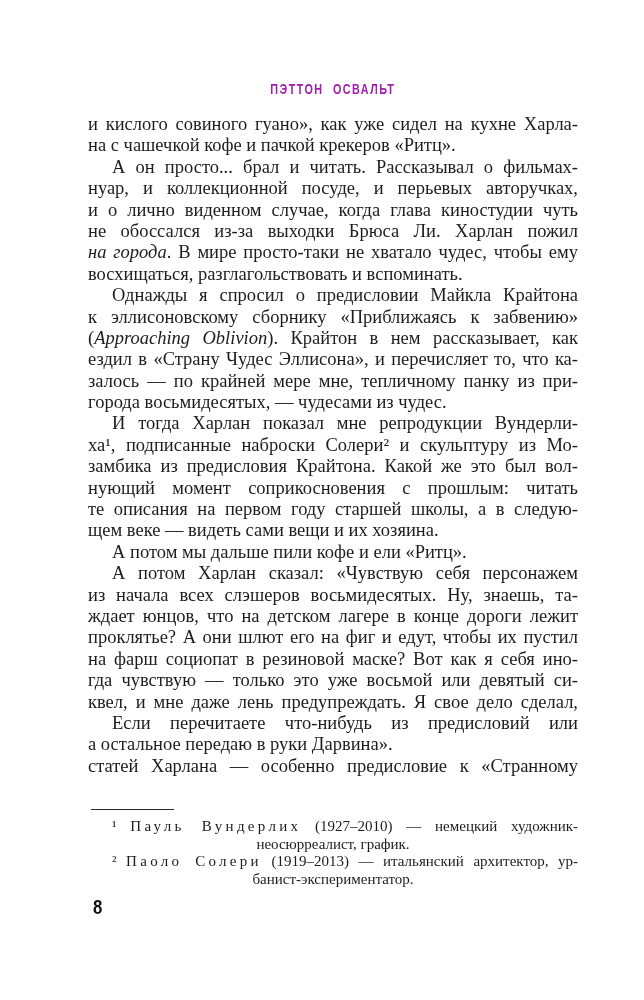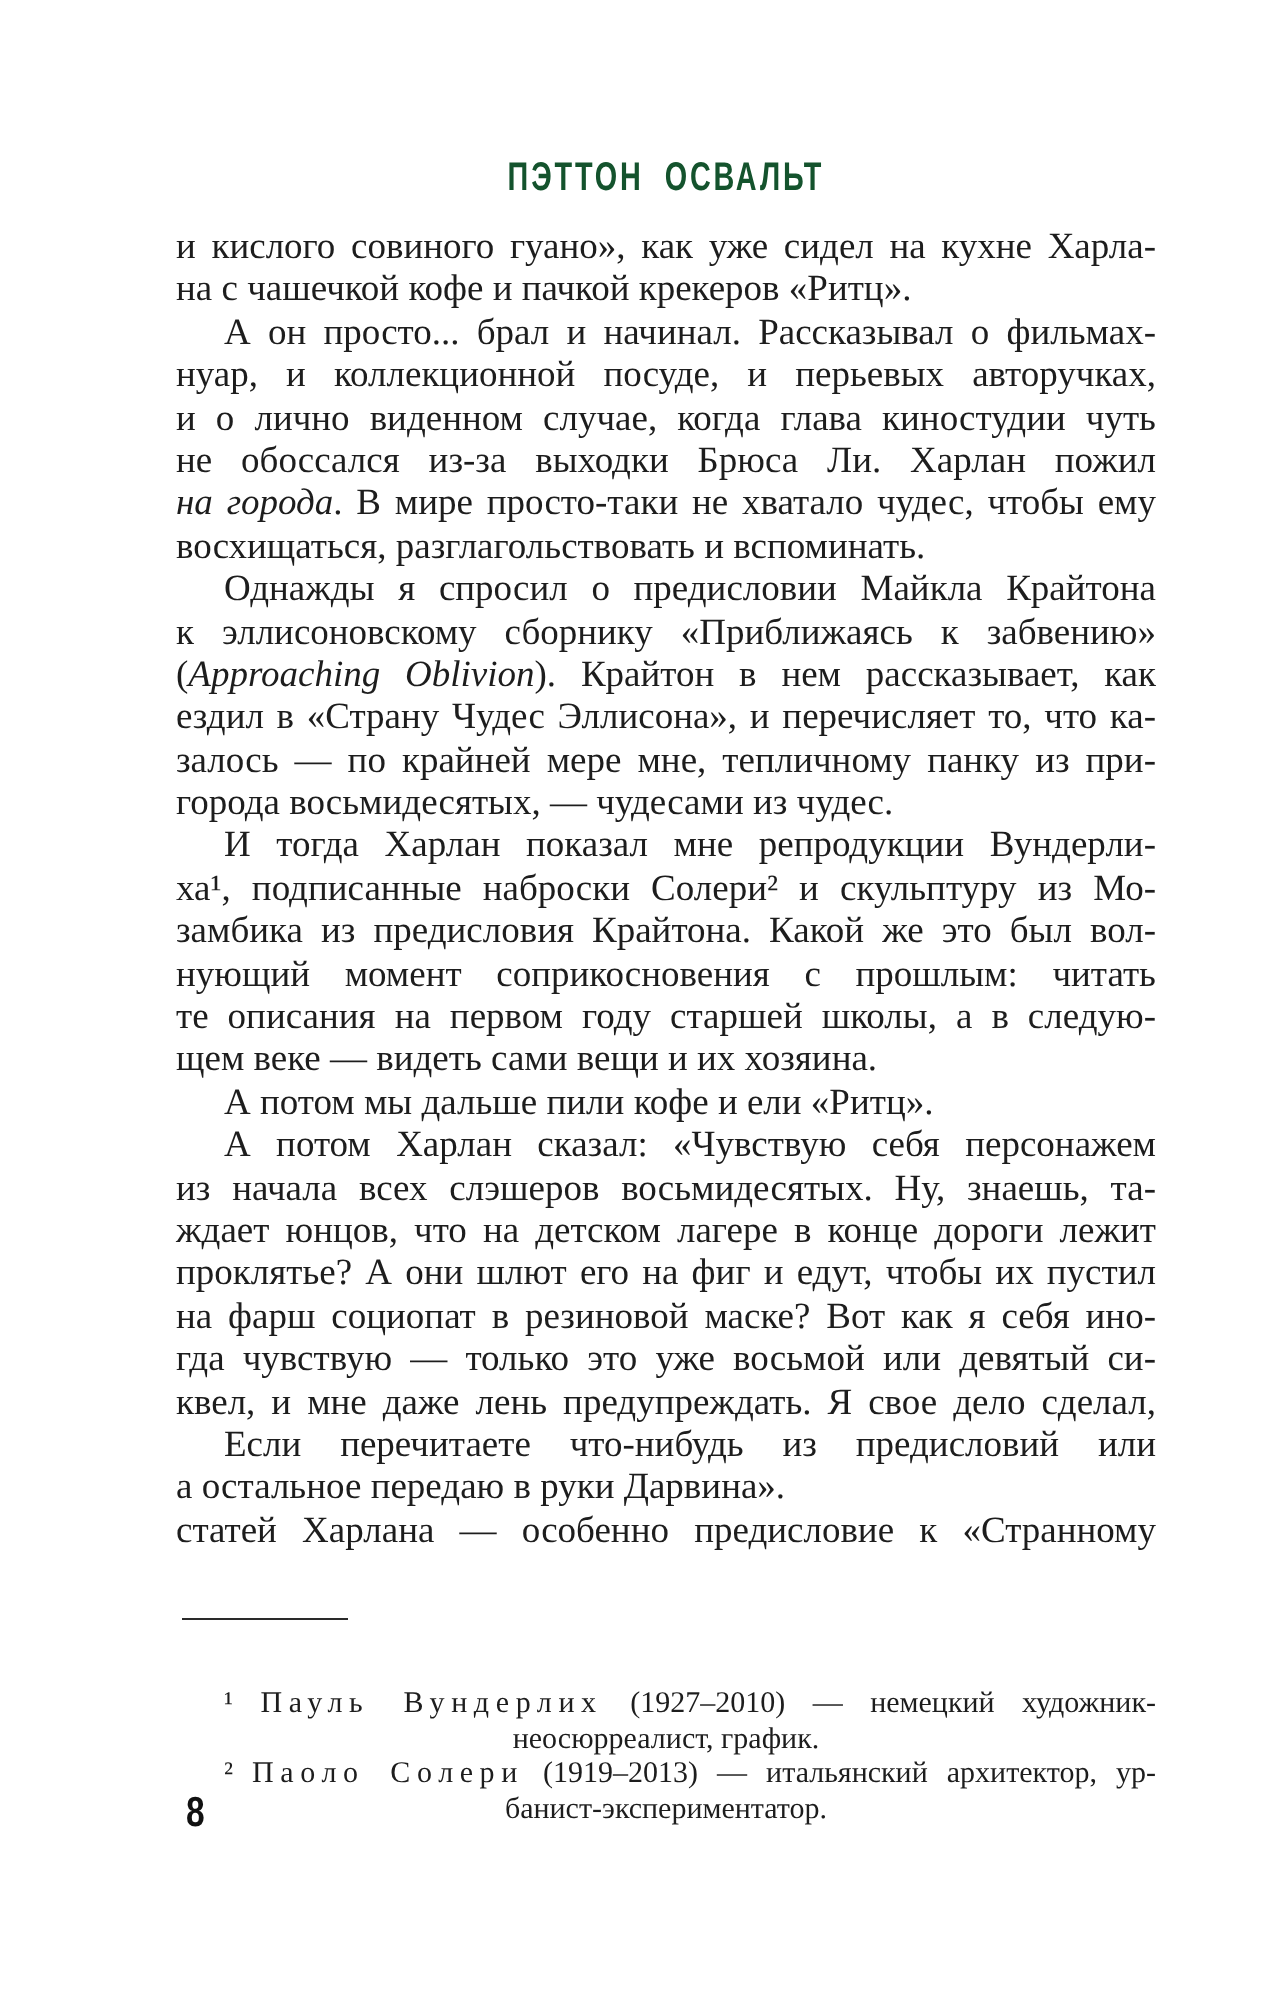--- a/index.html
+++ b/index.html
@@ -12,22 +12,22 @@
     overflow: hidden;
   }
   .page { position: absolute; inset: 0; }
 
   .running-header {
     position: absolute;
     top: 79px; left: 88px; width: 490px;
     text-align: center;
     font-family: "Liberation Sans", sans-serif;
     font-weight: bold;
-    font-size: 20px; line-height: 20px;
-    color: #14532d;
+    font-size: 15px; line-height: 20px;
+    color: #a21caf;
   }
   .running-header .hdr-inner {
     display: inline-block;
     letter-spacing: 2px;
     word-spacing: 7px;
     transform: scaleX(0.72);
     transform-origin: center;
     white-space: nowrap;
   }
 
@@ -52,21 +52,20 @@
     top: 809px; left: 91px; width: 83px;
     border: 0;
     border-top: 1.5px solid #2a2a2a;
     margin: 0;
   }
 
   .footnotes {
     position: absolute;
     top: 818px; left: 88px; width: 490px;
     font-size: 15px;
-    margin-top: 26px;
   }
   .fn-line {
     height: 17.6px;
     line-height: 17.6px;
     text-align: center;
   }
   .fn-line.j  { text-align: justify; text-align-last: justify; }
   .fn-line.ind { text-indent: 24px; }
 
   .page-number {
@@ -88,21 +87,21 @@
 
 <div class="page">
 
   <div class="running-header">
     <span class="hdr-inner">ПЭТТОН ОСВАЛЬТ</span>
   </div>
 
   <div class="body-text" id="body-lines">
       <div class="line j"><span>и кислого совиного гуано», как уже сидел на кухне Харла-</span></div>
       <div class="line"><span>на с чашечкой кофе и пачкой крекеров «Ритц».</span></div>
-      <div class="line j ind"><span>А он просто... брал и начинал. Рассказывал о фильмах-</span></div>
+      <div class="line j ind"><span>А он просто... брал и читать. Рассказывал о фильмах-</span></div>
       <div class="line j"><span>нуар, и коллекционной посуде, и перьевых авторучках,</span></div>
       <div class="line j"><span>и о лично виденном случае, когда глава киностудии чуть</span></div>
       <div class="line j"><span>не обоссался из-за выходки Брюса Ли. Харлан пожил</span></div>
       <div class="line j"><span class="it">на города</span><span>. В мире просто-таки не хватало чудес, чтобы ему</span></div>
       <div class="line"><span>восхищаться, разглагольствовать и вспоминать.</span></div>
       <div class="line j ind"><span>Однажды я спросил о предисловии Майкла Крайтона</span></div>
       <div class="line j"><span>к эллисоновскому сборнику «Приближаясь к забвению»</span></div>
       <div class="line j"><span>(</span><span class="it">Approaching Oblivion</span><span>). Крайтон в нем рассказывает, как</span></div>
       <div class="line j"><span>ездил в «Страну Чудес Эллисона», и перечисляет то, что ка-</span></div>
       <div class="line j"><span>залось — по крайней мере мне, тепличному панку из при-</span></div>

